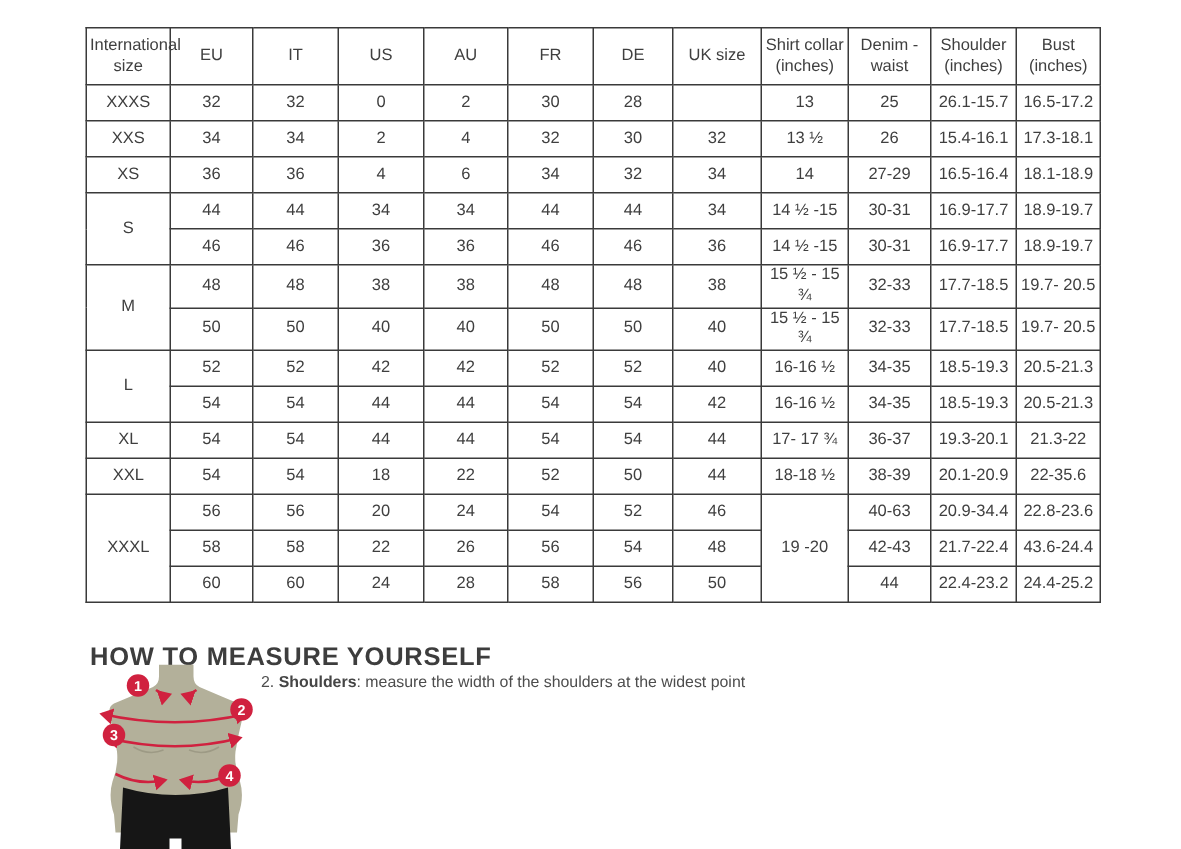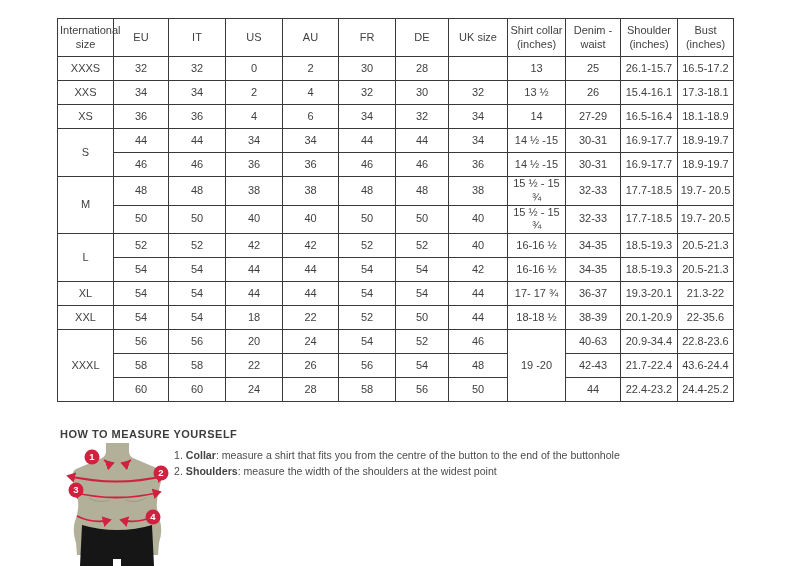--- a/index.html
+++ b/index.html
@@ -9,21 +9,21 @@
   
   .table-wrap{position:absolute;left:57px;top:18px;}
   table.size-chart{border-collapse:collapse;table-layout:fixed;width:677px;}
   table.size-chart th, table.size-chart td{
       border:1px solid #3a3a3a;text-align:center;vertical-align:middle;
       font-size:11px;font-weight:400;color:#3f3f3f;padding:0 2px;line-height:1.25;}
   table.size-chart th{height:37px;}
   table.size-chart td{height:23px;}
 
   
-  .measure-title{position:absolute;left:60px;top:428px;font-size:11px;font-weight:700;
+  .measure-title{position:absolute;left:60px;top:428px;font-size:17px;font-weight:700;
       letter-spacing:.5px;color:#3d3d3d;}
   .mannequin{position:absolute;left:59px;top:443px;width:115px;height:123px;}
   .instructions{position:absolute;left:174px;top:447px;font-size:10.6px;color:#4d4d4d;
       line-height:16.4px;}
   .instructions .num{margin-right:3px;}
   .instructions b{color:#454545;}
 </style>
 </head>
 <body>
 
@@ -293,20 +293,17 @@
       <text x="17" y="50.4" text-anchor="middle" font-size="9.5" font-weight="bold" fill="#ffffff">3</text>
     </g>
     <g>
       <circle cx="94" cy="74" r="7.5" fill="#d0213f"></circle>
       <text x="94" y="77.4" text-anchor="middle" font-size="9.5" font-weight="bold" fill="#ffffff">4</text>
     </g>
   </svg>
 
   <div class="instructions">
     <div>
-      <span class="num">1.</span><b>Collar</b><span>: measure a shirt that fits you from the centre of the button to the end of the buttonhole</span>
-    </div>
-    <div>
       <span class="num">2.</span><b>Shoulders</b><span>: measure the width of the shoulders at the widest point</span>
     </div>
   </div>
 
 </div>
 
 </body></html>

